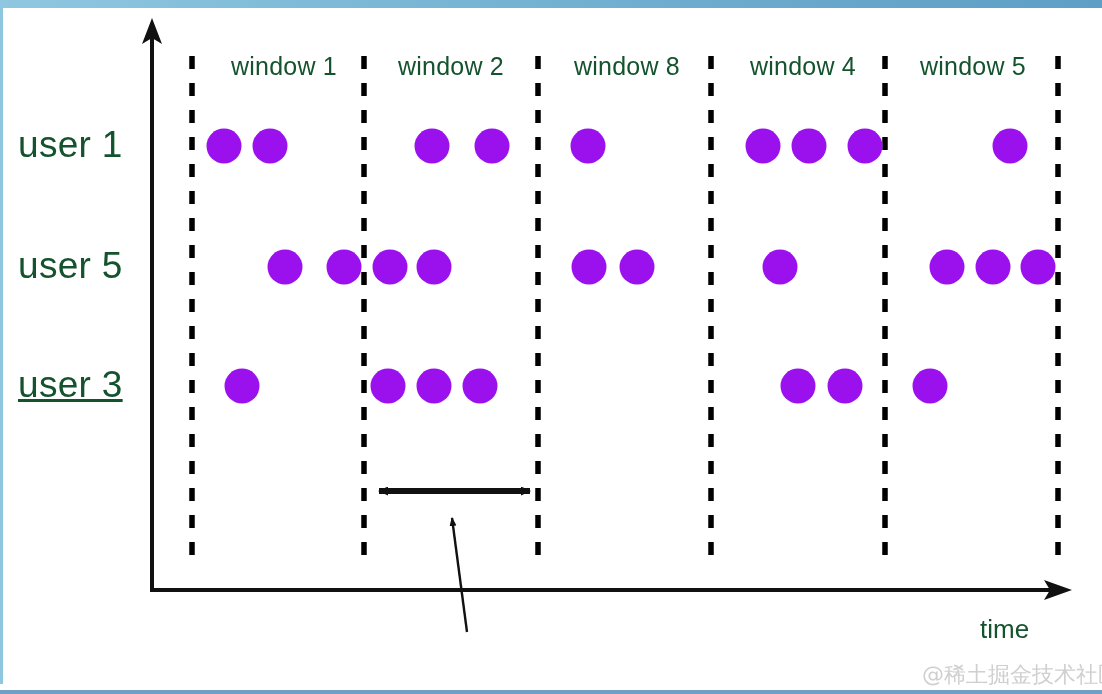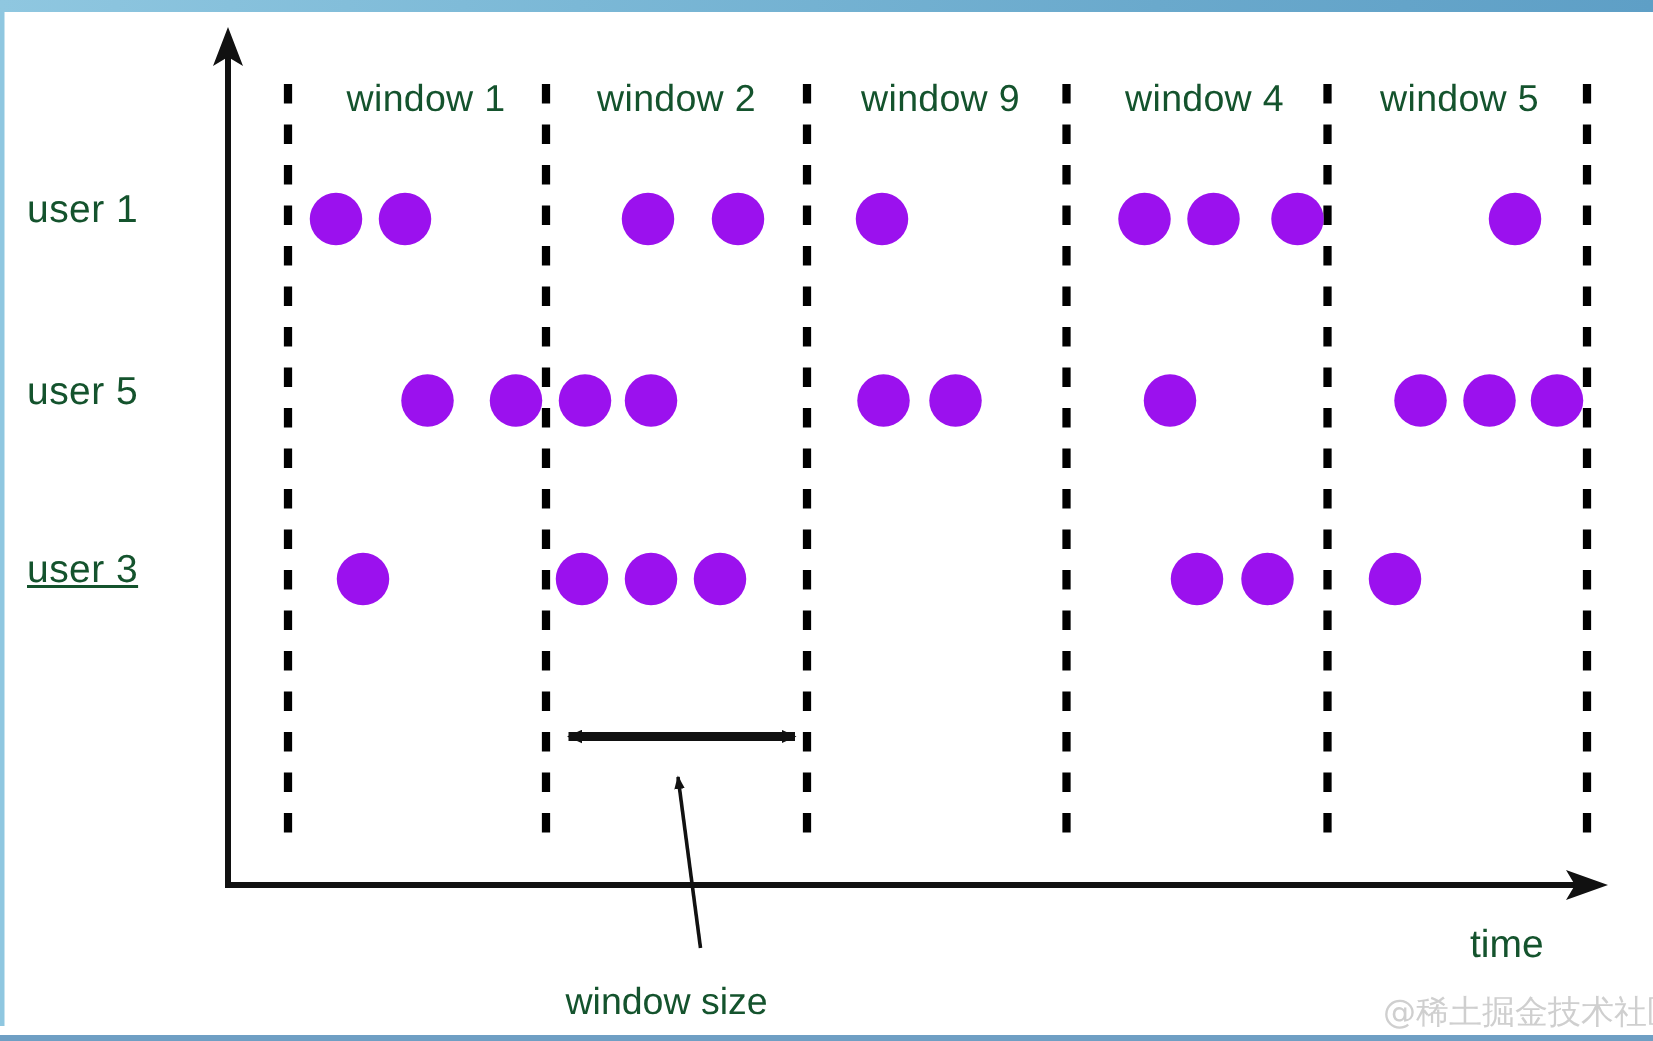--- a/index.html
+++ b/index.html
@@ -40,21 +40,21 @@
     width: 1102px;
     height: 694px;
   }
   .lbl {
     position: absolute;
     font-family: "Liberation Sans", sans-serif;
     color: #14532d;
     white-space: nowrap;
   }
   .user-label {
-    font-size: 26px;
+    font-size: 37px;
     letter-spacing: 0.3px;
   }
   .window-label {
     font-size: 25px;
     text-align: center;
     letter-spacing: 0.2px;
   }
   .axis-label {
     font-size: 26px;
   }
@@ -148,24 +148,23 @@
 
   <div id="user-labels">
       <div class="lbl user-label" style="left: 18px; top: 124px;">user 1</div>
       <div class="lbl user-label" style="left: 18px; top: 245px;">user 5</div>
       <div class="lbl user-label" style="left: 18px; top: 364px; text-decoration: underline;">user 3</div>
     </div>
 
   <div id="window-labels">
       <div class="lbl window-label" style="left: 204px; top: 52px; width: 160px;">window 1</div>
       <div class="lbl window-label" style="left: 371px; top: 52px; width: 160px; text-align: center;">window 2</div>
-      <div class="lbl window-label" style="left: 547px; top: 52px; width: 160px;">window 9</div>
+      <div class="lbl window-label" style="left: 547px; top: 52px; width: 160px;">window 8</div>
       <div class="lbl window-label" style="left: 723px; top: 52px; width: 160px;">window 4</div>
       <div class="lbl window-label" style="left: 893px; top: 52px; width: 160px;">window 5</div>
     </div>
 
-  <div class="lbl annot-label" style="left:377px; top:654px;">window size</div>
 
   <div class="lbl axis-label" style="left:980px; top:614px;">time</div>
 
   <div class="lbl watermark" style="left:922px; top:660px;">@稀土掘金技术社区</div>
 
 </div>
 
 </body></html>

